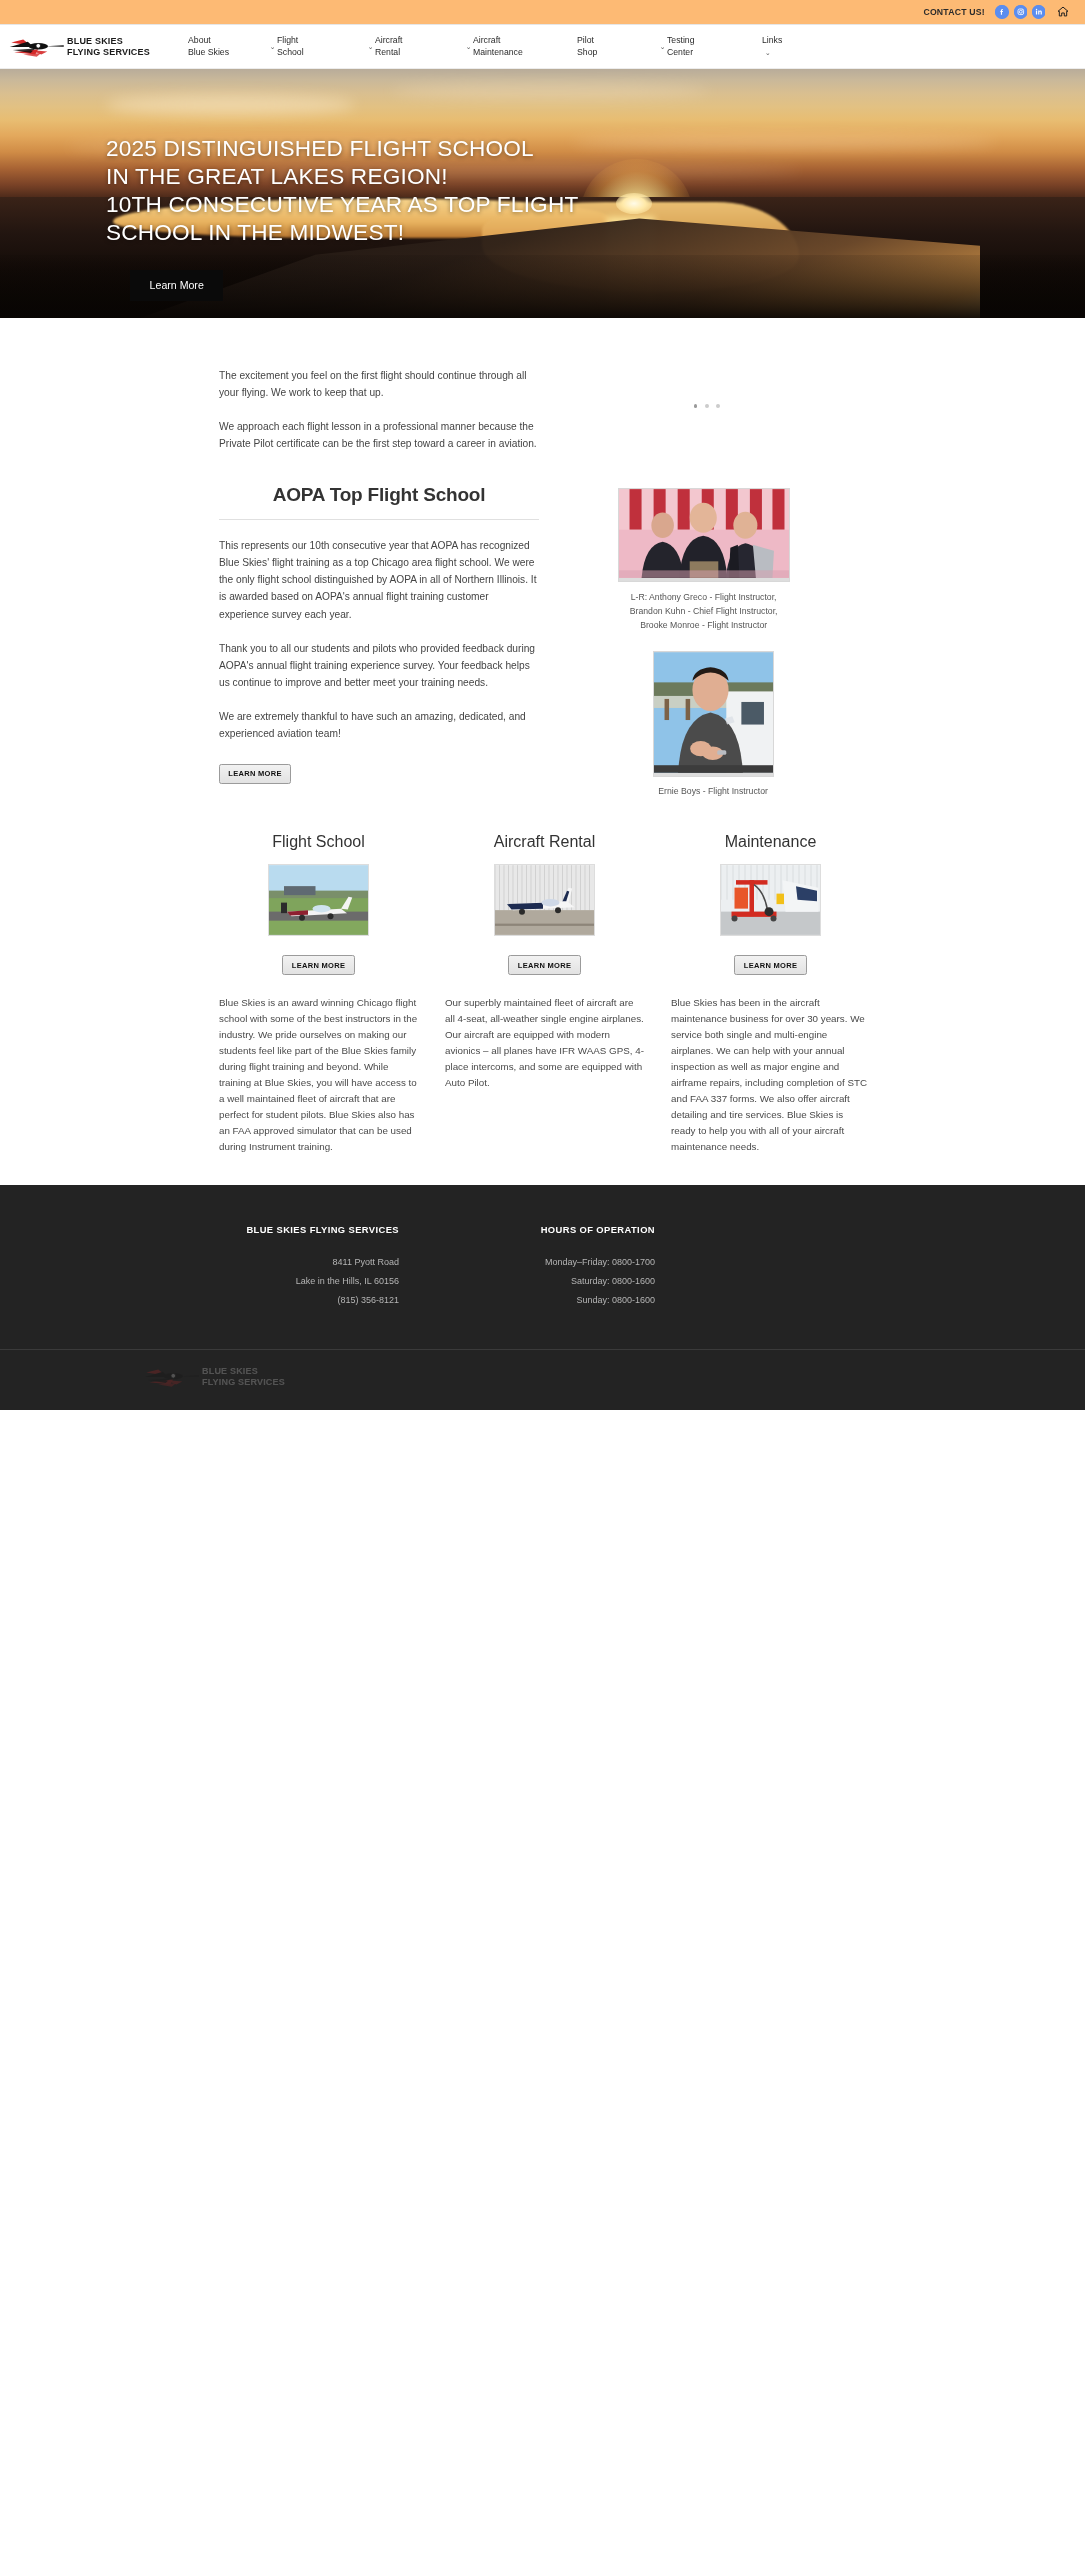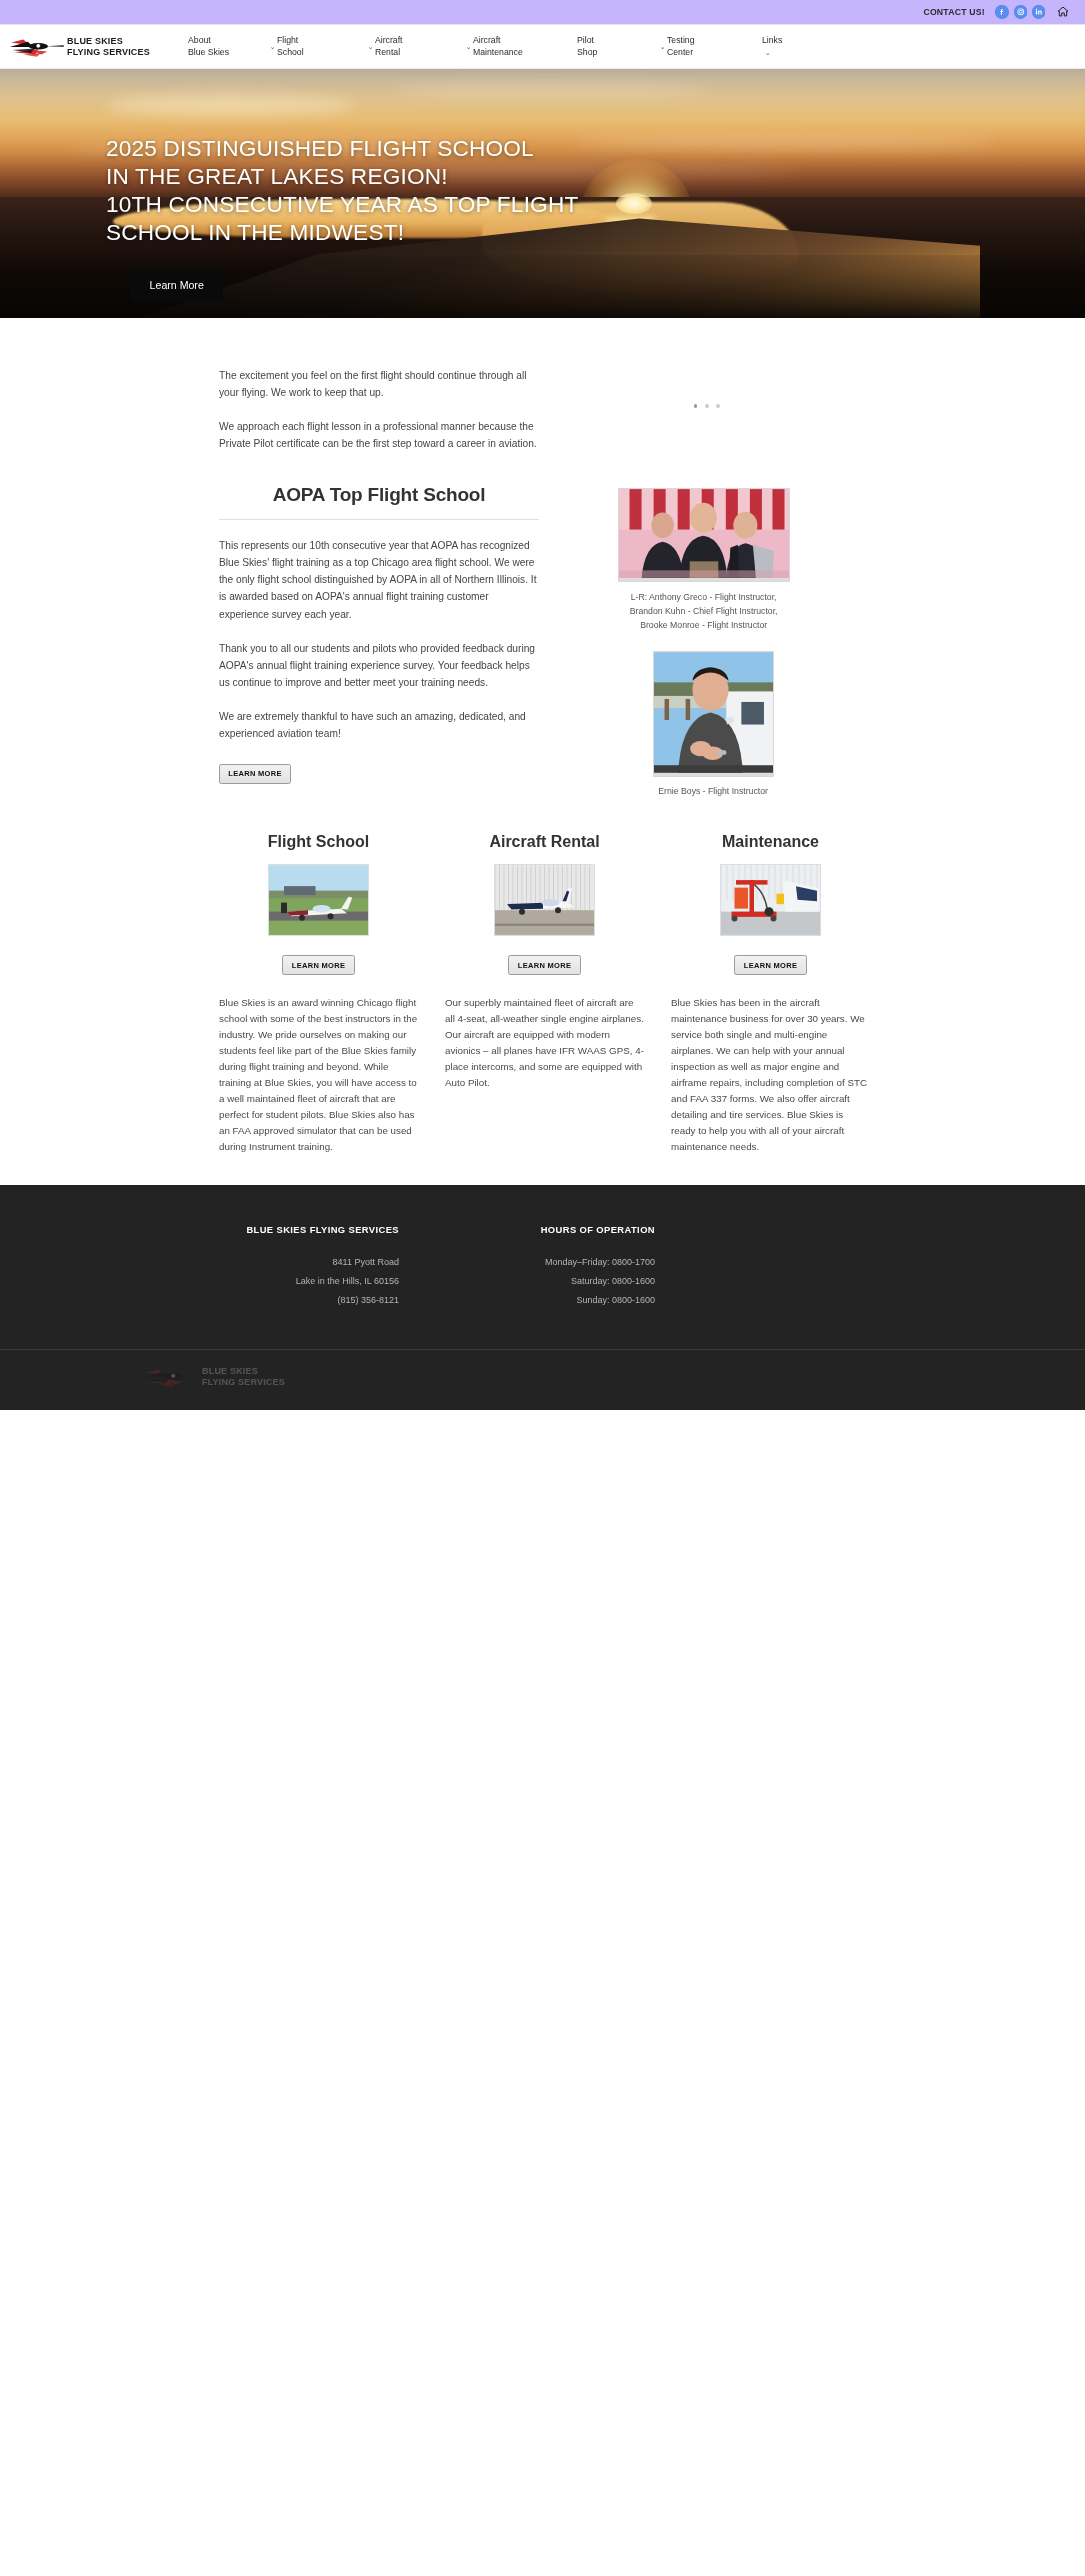--- a/index.html
+++ b/index.html
@@ -8,21 +8,21 @@
   body {
     font-family: "Liberation Sans", sans-serif;
     background: #ffffff;
     color: #333333;
     -webkit-font-smoothing: antialiased;
   }
 
   
   .topbar {
     height: 25px;
-    background: #c4b5fd;
+    background: #fdba74;
     border-bottom: 0.8px solid #e6e6e6;
     display: flex;
     align-items: center;
     justify-content: flex-end;
     padding-right: 15px;
   }
   .contact-link {
     font-size: 8.7px;
     font-weight: bold;
     color: #2b2b2b;
@@ -285,21 +285,21 @@
   
   .cards {
     display: flex;
     padding: 32px 0 0 219px;
     gap: 0;
   }
   .card { width: 226px; padding-right: 27px; }
   .card h3 {
     font-size: 16px;
     line-height: 21px;
-    font-weight: bold;
+    font-weight: normal;
     color: #333;
     text-align: center;
     margin-bottom: 12px;
   }
   .card-img {
     width: 101px; height: 72px;
     border: 0.8px solid #ddd;
     margin: 0 auto;
     display: block;
   }

